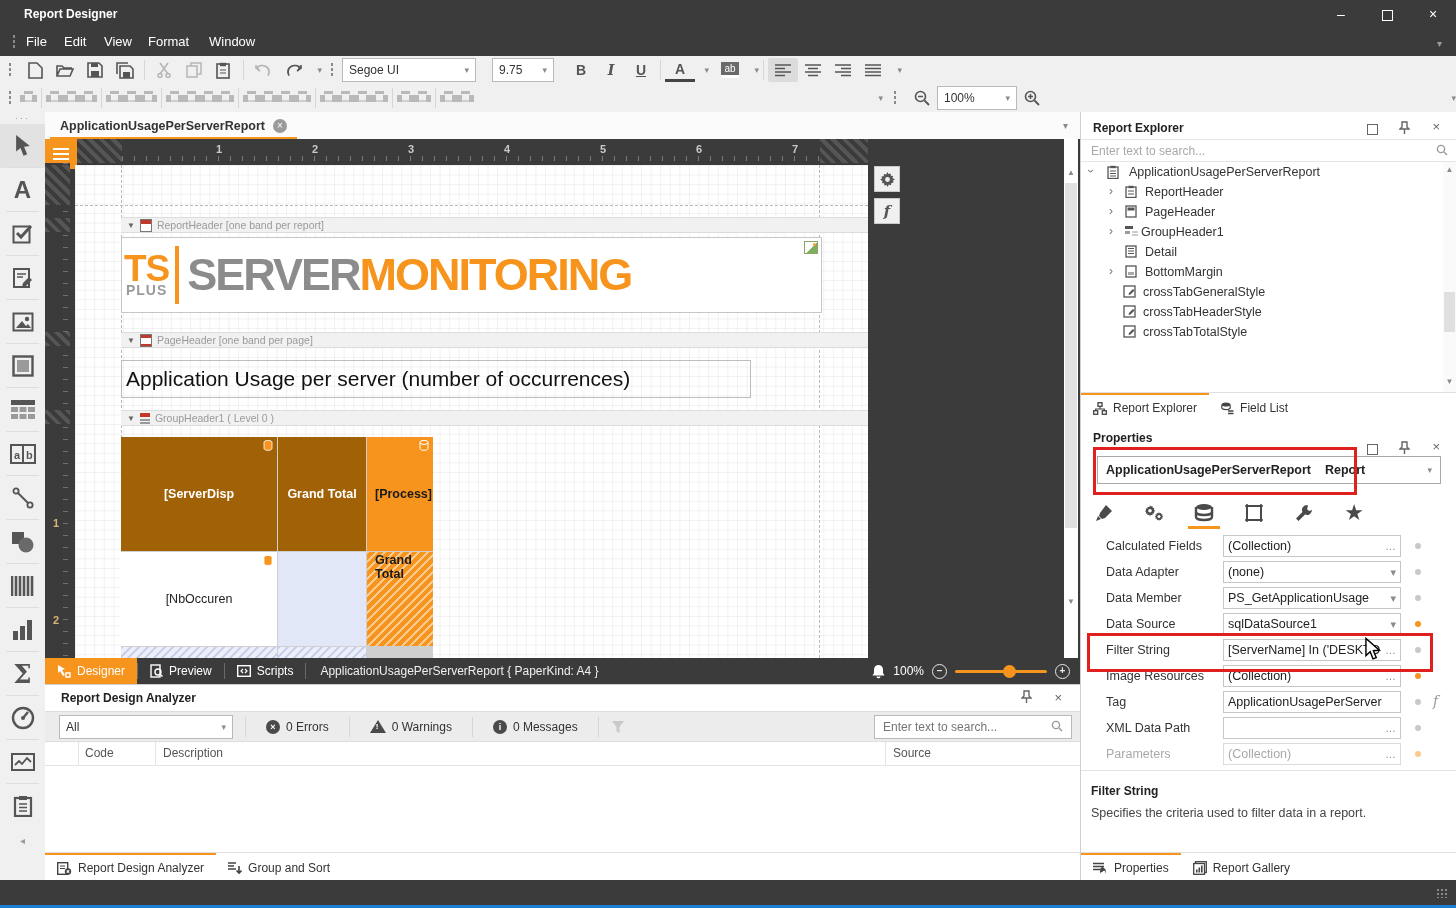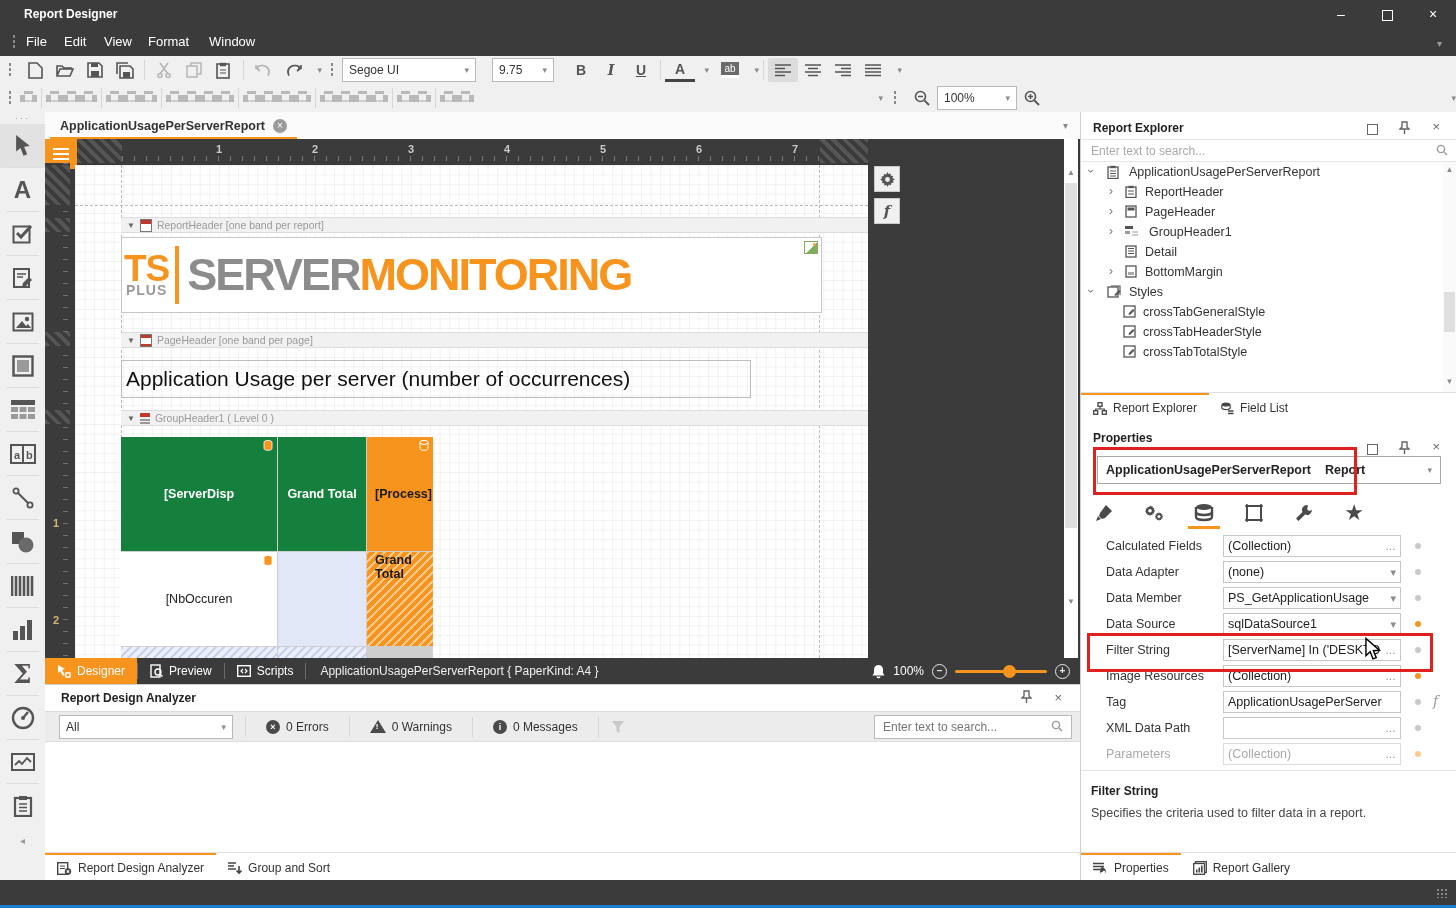--- a/index.html
+++ b/index.html
@@ -87,21 +87,21 @@
   .logo-server{font-size:45px;font-weight:bold;color:#8c8c8c;letter-spacing:-2px}
   .logo-mon{font-size:45px;font-weight:bold;color:#f7941e;letter-spacing:-2px}
   .imgic{position:absolute;right:3px;top:3px;width:12px;height:11px;border:1px solid #8aa66a;background:linear-gradient(135deg,#fff 55%,#7fae5c 55%);}
   .imgic::after{content:"";position:absolute;right:1px;top:1px;width:3px;height:3px;border-radius:50%;background:#f0a030}
 
   .rtitle{position:absolute;left:46px;top:195px;width:624px;height:36px;border:1px solid #bdbdbd;display:flex;align-items:center;padding-left:4px;font-size:21px;color:#111;white-space:nowrap}
 
   .xtab{position:absolute;left:46px;top:272px;display:grid;grid-template-columns:156px 88px 66px;grid-template-rows:114px 94px 20px;gap:1px;background:#cfcfcf}
   .cell{position:relative;display:flex;align-items:center;font-weight:bold}
   .c-orange{background:#f7941e;color:#1a1a1a;padding-left:8px;font-size:12.5px}
-  .c-gray{background:#15803d;color:#fff;justify-content:center;text-align:center;font-size:12.5px}
+  .c-gray{background:#a16207;color:#fff;justify-content:center;text-align:center;font-size:12.5px}
   .c-white{background:#fff;color:#222;justify-content:center;font-weight:normal;font-size:12.5px}
   .c-lav{background:#e2e7f8}
   .c-ohatch{background:repeating-linear-gradient(135deg,rgba(255,255,255,.5) 0 2px,transparent 2px 6px),#f7941e;color:#1a1a1a;padding-left:8px;font-size:12.5px;align-items:flex-start}
   .c-lhatch{background:repeating-linear-gradient(135deg,#c8d0ec 0 2px,#eceff9 2px 6px)}
   .dbic{position:absolute;top:3px;right:4px}
 
   .float-btn{position:absolute;left:829px;width:24px;height:24px;background:#f0f0f0;border:1px solid #c9c9c9;display:flex;align-items:center;justify-content:center;color:#555}
   .fxg{font-family:"DejaVu Serif",serif;font-style:italic;font-weight:bold;font-size:15px}
   .vscroll{position:absolute;left:1019px;top:0;width:14px;height:519px;background:#fff}
   .sarrow{position:absolute;left:0;width:14px;height:16px;color:#8a8a8a;font-size:8px;text-align:center;line-height:16px}
@@ -698,20 +698,28 @@
         <path d="M1 1h12L8.5 7v6l-3-1.5V7z" fill="#c9c9c9"></path>
       </svg>
     <div class="an-search" style="position:relative">
       <input style="border: 0px; outline: 0px; width: 150px; font-family: &quot;Liberation Sans&quot;, sans-serif; font-size: 12px; color: rgb(51, 51, 51);" placeholder="Enter text to search...">
       <svg class="mag" style="top:4px" width="12" height="12" viewBox="0 0 12 12">
           <circle cx="5" cy="5" r="3.6" fill="none" stroke="#9a9a9a" stroke-width="1.4"></circle>
           <path d="M8 8l3 3" stroke="#9a9a9a" stroke-width="1.4"></path>
         </svg>
     </div>
   </div>
+  <div class="an-cols">
+    <span class="cs" style="left:33px"></span>
+    <span class="cl" style="left:40px">Code</span>
+    <span class="cs" style="left:110px"></span>
+    <span class="cl" style="left:118px">Description</span>
+    <span class="cs" style="left:840px"></span>
+    <span class="cl" style="left:848px">Source</span>
+  </div>
   <div class="btabs">
     <div class="btab active">
       <svg width="15" height="13" viewBox="0 0 15 13">
           <rect x="0.7" y="0.7" width="10" height="11.6" fill="none" stroke="#444" stroke-width="1.4"></rect>
           <path d="M3 4h5M3 6.5h5" stroke="#444"></path>
           <circle cx="11" cy="9.5" r="3.2" fill="#444"></circle>
           <path d="M9.8 8.3l2.4 2.4M12.2 8.3l-2.4 2.4" stroke="#fff" stroke-width="1.1"></path>
         </svg>
       <span>Report Design Analyzer</span>
     </div>
@@ -770,45 +778,36 @@
         </svg>
       <span class="tlbl" style="left:64px">PageHeader</span>
     </div>
     <div class="trow">
       <span class="texp" style="left:28px">›</span>
       <svg class="tico" style="left:44px" width="13" height="12" viewBox="0 0 13 12">
           <rect x="0" y="1" width="8" height="3" fill="#555"></rect>
           <rect x="0" y="6" width="5" height="3" fill="#9a9a9a"></rect>
           <path d="M7 7h6M7 10h6" stroke="#9a9a9a"></path>
         </svg>
-      <span class="tlbl" style="left:68px">GroupHeader1</span>
+      <span class="tlbl" style="left:60px">GroupHeader1</span>
     </div>
     <div class="trow">
       <svg class="tico" style="left:44px" width="12" height="13" viewBox="0 0 12 13">
           <rect x="1" y="1" width="10" height="11" fill="none" stroke="#555" stroke-width="1.3"></rect>
           <path d="M3 3.5h6M3 6h6M3 8.5h6" stroke="#555"></path>
         </svg>
       <span class="tlbl" style="left:64px">Detail</span>
     </div>
     <div class="trow">
       <span class="texp" style="left:28px">›</span>
       <svg class="tico" style="left:44px" width="12" height="13" viewBox="0 0 12 13">
           <rect x="1" y="1" width="10" height="11" fill="none" stroke="#555" stroke-width="1.3"></rect>
           <rect x="3" y="7" width="6" height="3" fill="#aaa"></rect>
         </svg>
       <span class="tlbl" style="left:64px">BottomMargin</span>
-    </div>
-    <div class="trow">
-      <span class="texp open" style="left:8px">›</span>
-      <svg class="tico" style="left:26px" width="14" height="13" viewBox="0 0 14 13">
-          <rect x="1" y="2" width="10" height="10" fill="none" stroke="#555" stroke-width="1.3"></rect>
-          <path d="M4 1h9v9" fill="none" stroke="#555" stroke-width="1.2"></path>
-          <path d="M8 9l4-4 1.5 1.5-4 4-2 .5z" fill="#555"></path>
-        </svg>
-      <span class="tlbl" style="left:48px">Styles</span>
     </div>
     <div class="trow">
       <svg class="tico" style="left:42px" width="13" height="13" viewBox="0 0 13 13">
           <rect x="1" y="1" width="11" height="11" fill="none" stroke="#555" stroke-width="1.3"></rect>
           <path d="M6 8l4-4 1.5 1.5-4 4-2 .5z" fill="#555"></path>
         </svg>
       <span class="tlbl" style="left:62px">crossTabGeneralStyle</span>
     </div>
     <div class="trow">
       <svg class="tico" style="left:42px" width="13" height="13" viewBox="0 0 13 13">

